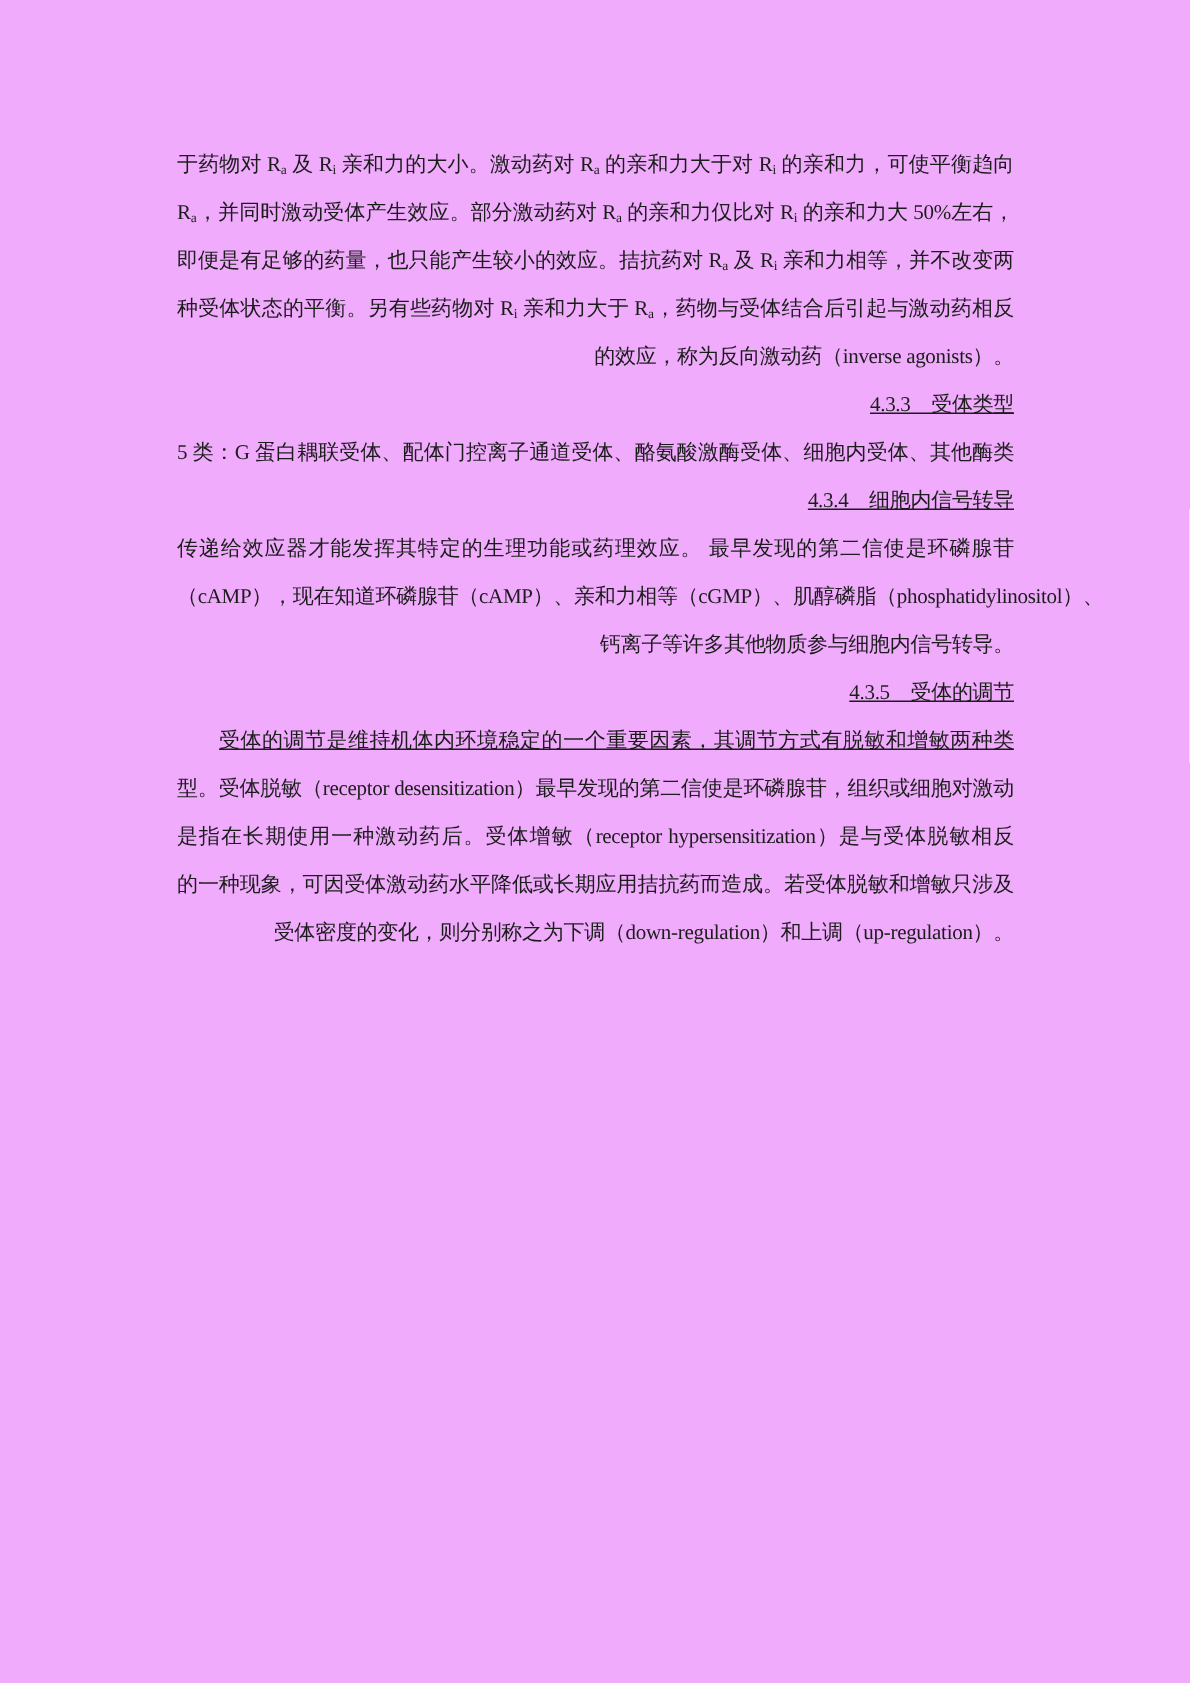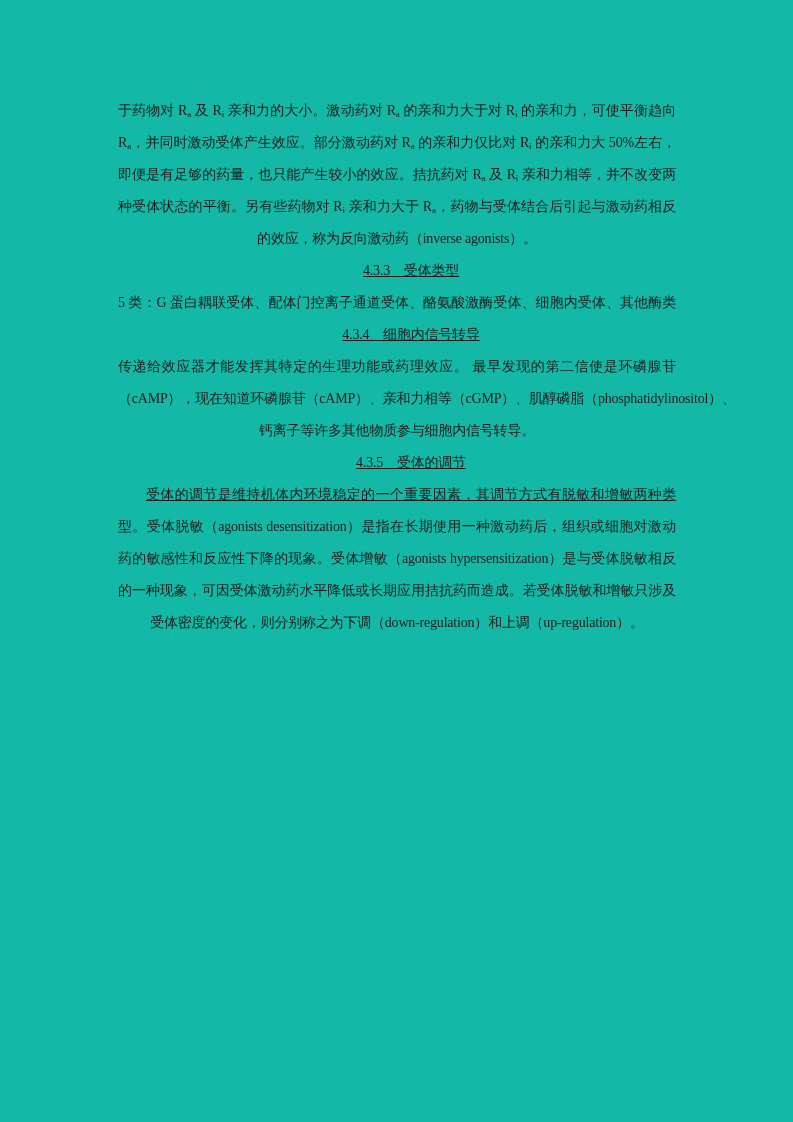--- a/index.html
+++ b/index.html
@@ -4,39 +4,39 @@
 <style>
   html, body {
     margin: 0;
     padding: 0;
     background: #ffffff;
   }
   .page {
     position: relative;
     width: 793px;
     height: 1122px;
-    background: #14b8a6;
+    background: #f0abfc;
     overflow: hidden;
   }
   .doc-text {
     position: absolute;
     left: 118px;
     top: 95px;
     width: 558px;
     color: #1c1c1c;
     font-family: "Liberation Serif", "DejaVu Serif", serif;
     font-size: 14px;
     letter-spacing: -0.2px;
   }
   .block { margin: 0; padding: 0; }
   .line {
     line-height: 32px;
     height: 32px;
     white-space: nowrap;
-    text-align: center;
+    text-align: right;
   }
   
   .line.fill {
     text-align: justify;
     text-align-last: justify;
   }
   
   .line.indent {
     padding-left: 28px;
     text-decoration: underline;
@@ -72,19 +72,19 @@
       <div class="block">
         <div class="line fill">传递给效应器才能发挥其特定的生理功能或药理效应。 最早发现的第二信使是环磷腺苷</div>
         <div class="line fill">（cAMP），现在知道环磷腺苷（cAMP）、亲和力相等（cGMP）、肌醇磷脂（phosphatidylinositol）、</div>
         <div class="line">钙离子等许多其他物质参与细胞内信号转导。</div>
       </div>
       <div class="block">
         <div class="line indent">4.3.5　受体的调节</div>
       </div>
       <div class="block">
         <div class="line fill indent">受体的调节是维持机体内环境稳定的一个重要因素，其调节方式有脱敏和增敏两种类</div>
-        <div class="line fill">型。受体脱敏（agonists desensitization）是指在长期使用一种激动药后，组织或细胞对激动</div>
-        <div class="line fill">药的敏感性和反应性下降的现象。受体增敏（agonists hypersensitization）是与受体脱敏相反</div>
+        <div class="line fill">型。受体脱敏（receptor desensitization）最早发现的第二信使是环磷腺苷，组织或细胞对激动</div>
+        <div class="line fill">是指在长期使用一种激动药后。受体增敏（receptor hypersensitization）是与受体脱敏相反</div>
         <div class="line fill">的一种现象，可因受体激动药水平降低或长期应用拮抗药而造成。若受体脱敏和增敏只涉及</div>
         <div class="line">受体密度的变化，则分别称之为下调（down-regulation）和上调（up-regulation）。</div>
       </div>
     </div>
 </div>
 
 </body></html>

